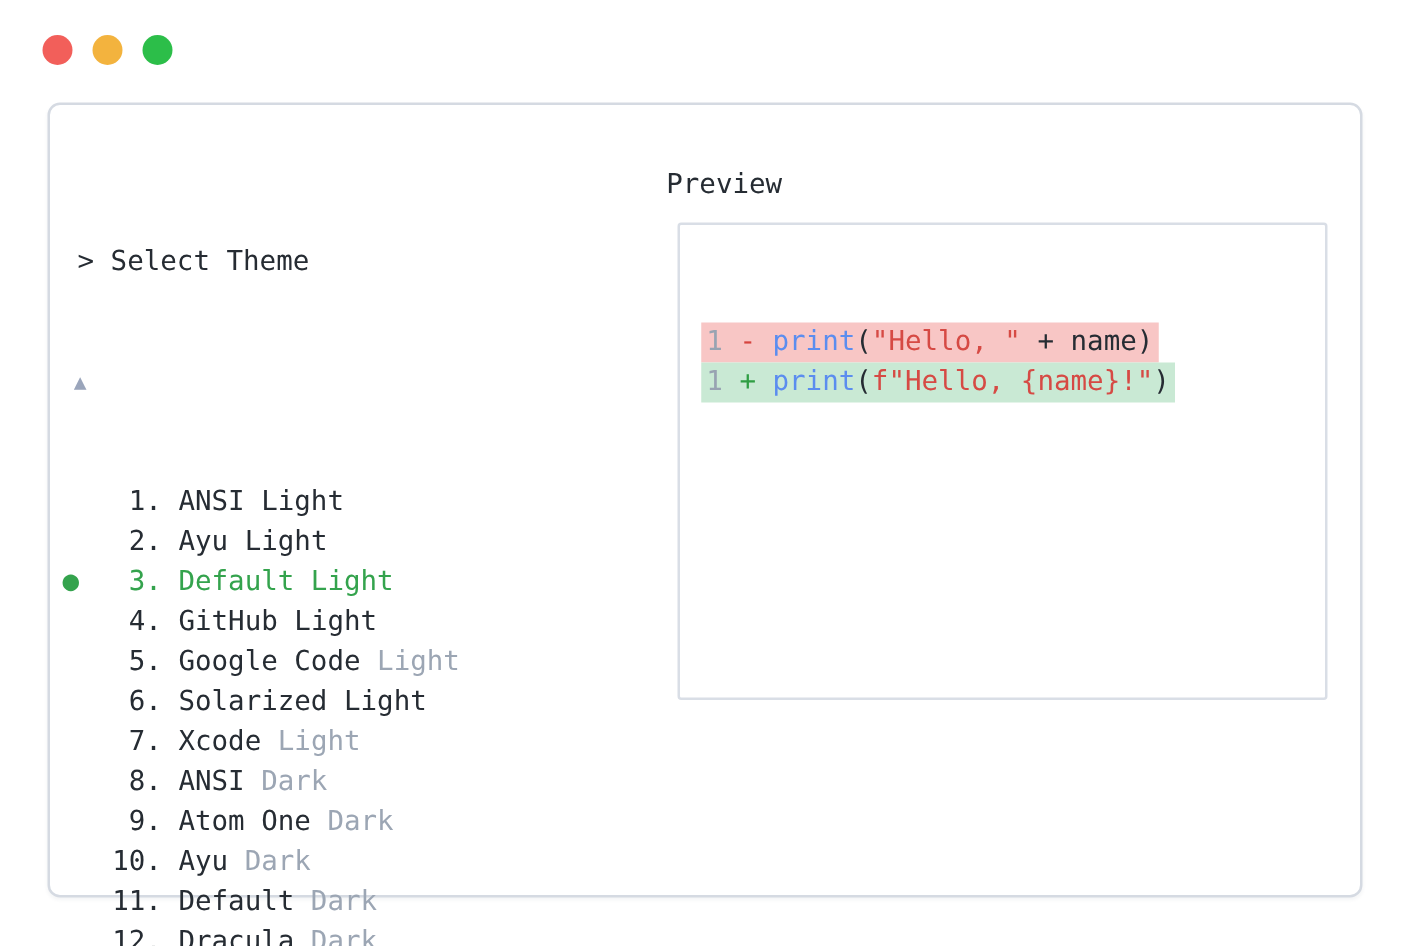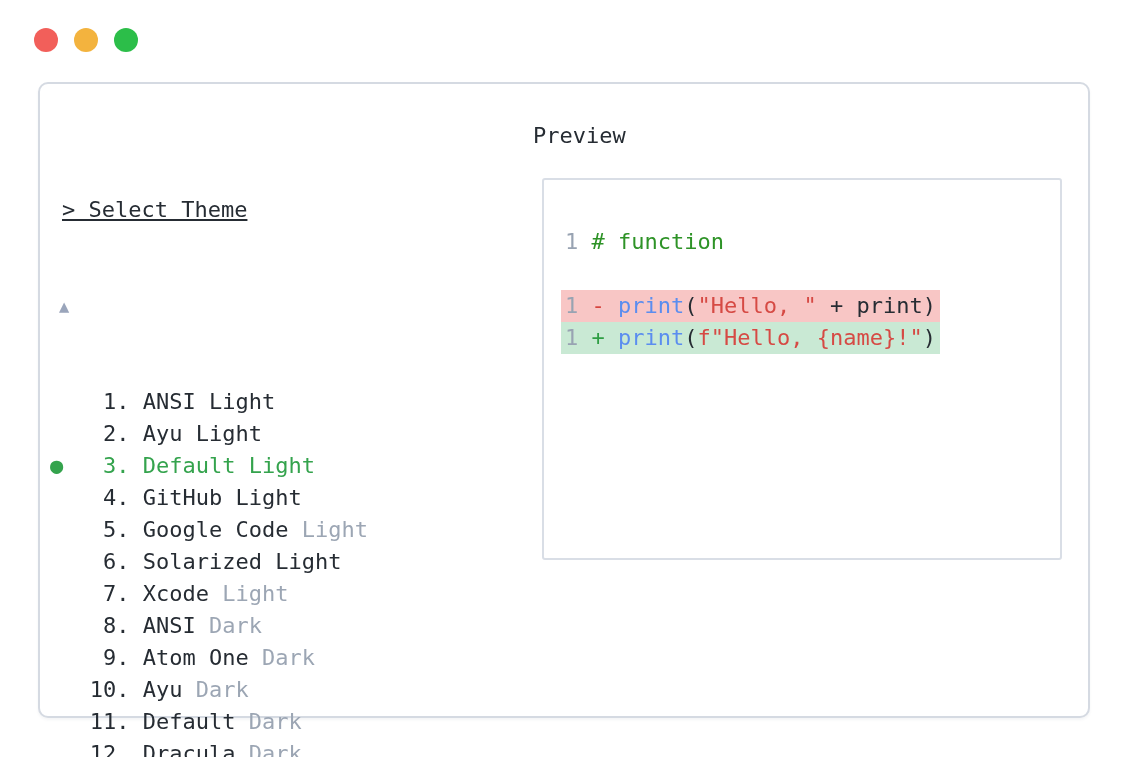--- a/index.html
+++ b/index.html
@@ -22,31 +22,31 @@
   .dot.yellow{background:var(--tyellow);}
   .dot.green{background:var(--tgreen);}
 
   .panel{
     position:absolute;left:38px;top:82px;width:1052px;height:636px;
     box-sizing:border-box;border:2px solid var(--border);border-radius:10px;
     background:#fff;box-shadow:0 2px 3px rgba(40,50,70,0.05);
   }
   .left-col{position:absolute;left:10px;top:46px;white-space:pre;}
   .line{height:32px;white-space:pre;}
-  .pad{padding-left:12px;text-decoration:underline;}
+  .pad{padding-left:12px;}
   .title-line{color:var(--text);}
   .arrow{padding-left:9px;}
   .arrow.up{color:var(--up);font-size:17px;}
   .row{height:32px;white-space:pre;cursor:default;}
   .row .bullet{color:var(--accent);}
   .row .nm,.row .num,.row .variant{color:var(--text);}
   .row .variant.muted{color:var(--muted);}
   .row.selected .nm,.row.selected .num,.row.selected .variant{color:var(--accent);}
 
-  .preview-title{position:absolute;left:493px;top:36px;line-height:32px;color:var(--text);}
+  .preview-title{position:absolute;left:493px;top:48px;line-height:32px;color:var(--text);}
   .preview-box{
     position:absolute;left:502px;top:94px;width:520px;height:382px;
     box-sizing:border-box;border:2px solid #d9dee6;border-radius:3px;background:#fff;
   }
   .code{padding:46px 0 0 21px;}
   .cline{height:32px;white-space:pre;}
   .ln{color:var(--lnum);}
   .tok.pl{color:var(--text);}
   .tok.kw{color:var(--kw);}
   .tok.fn{color:var(--fn);}
@@ -74,20 +74,19 @@
     <div class="line arrow up">▲</div>
     <div id="theme-list"><div class="row"><span class="bullet"> </span><span class="num">   1. </span><span class="nm">ANSI</span><span class="variant"> Light</span></div><div class="row"><span class="bullet"> </span><span class="num">   2. </span><span class="nm">Ayu</span><span class="variant"> Light</span></div><div class="row selected"><span class="bullet">●</span><span class="num">   3. </span><span class="nm">Default</span><span class="variant"> Light</span></div><div class="row"><span class="bullet"> </span><span class="num">   4. </span><span class="nm">GitHub</span><span class="variant"> Light</span></div><div class="row"><span class="bullet"> </span><span class="num">   5. </span><span class="nm">Google Code</span><span class="variant muted"> Light</span></div><div class="row"><span class="bullet"> </span><span class="num">   6. </span><span class="nm">Solarized</span><span class="variant"> Light</span></div><div class="row"><span class="bullet"> </span><span class="num">   7. </span><span class="nm">Xcode</span><span class="variant muted"> Light</span></div><div class="row"><span class="bullet"> </span><span class="num">   8. </span><span class="nm">ANSI</span><span class="variant muted"> Dark</span></div><div class="row"><span class="bullet"> </span><span class="num">   9. </span><span class="nm">Atom One</span><span class="variant muted"> Dark</span></div><div class="row"><span class="bullet"> </span><span class="num">  10. </span><span class="nm">Ayu</span><span class="variant muted"> Dark</span></div><div class="row"><span class="bullet"> </span><span class="num">  11. </span><span class="nm">Default</span><span class="variant muted"> Dark</span></div><div class="row"><span class="bullet"> </span><span class="num">  12. </span><span class="nm">Dracula</span><span class="variant muted"> Dark</span></div></div>
     
     
     
   </div>
 
   <div class="preview-title">Preview</div>
   <div class="preview-box">
     <div class="code" id="code-preview">
-        <div class="cline"><span class="ln">1 </span><span class="tok com"># function</span></div>
         <div class="cline"></div>
-        <div class="cline"><span class="dhl del"><span class="ln">1 </span><span class="sign del">- </span><span class="tok kw">print</span><span class="tok pl">(</span><span class="tok str">"Hello, "</span><span class="tok pl"> + print)</span></span></div>
+        <div class="cline"><span class="dhl del"><span class="ln">1 </span><span class="sign del">- </span><span class="tok kw">print</span><span class="tok pl">(</span><span class="tok str">"Hello, "</span><span class="tok pl"> + name)</span></span></div>
         <div class="cline"><span class="dhl add"><span class="ln">1 </span><span class="sign add">+ </span><span class="tok kw">print</span><span class="tok pl">(</span><span class="tok str">f"Hello, {name}!"</span><span class="tok pl">)</span></span></div>
       </div>
   </div>
 
 </div>
 
 </body></html>

